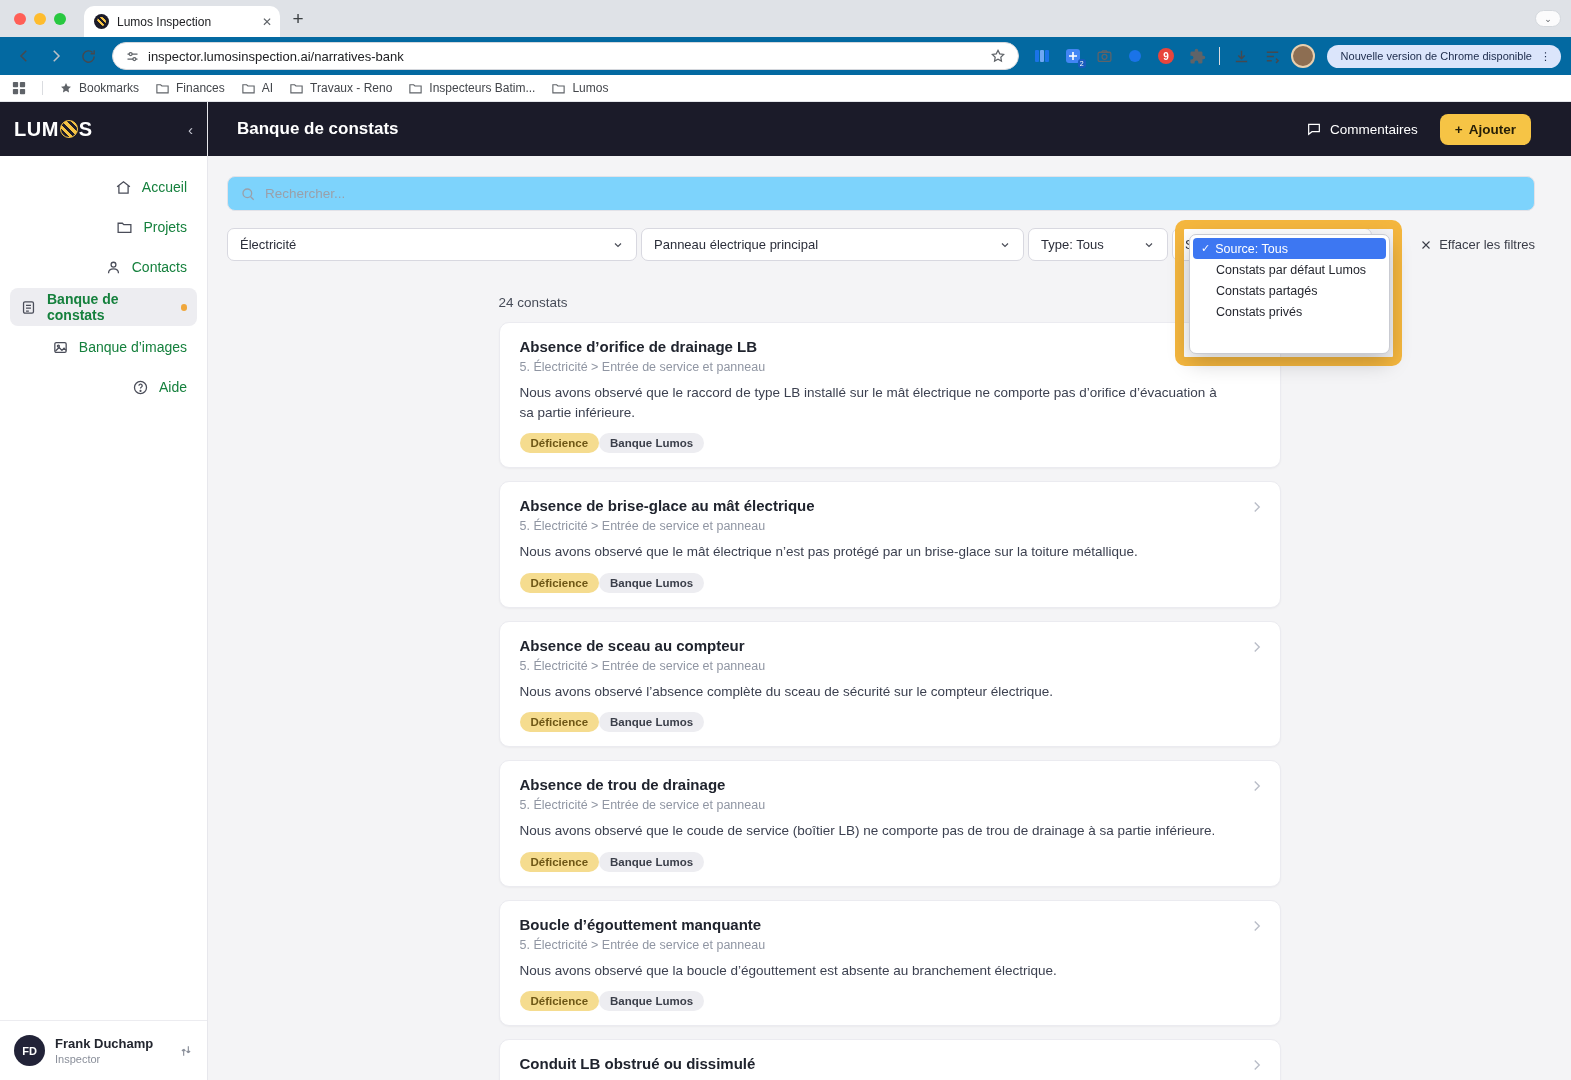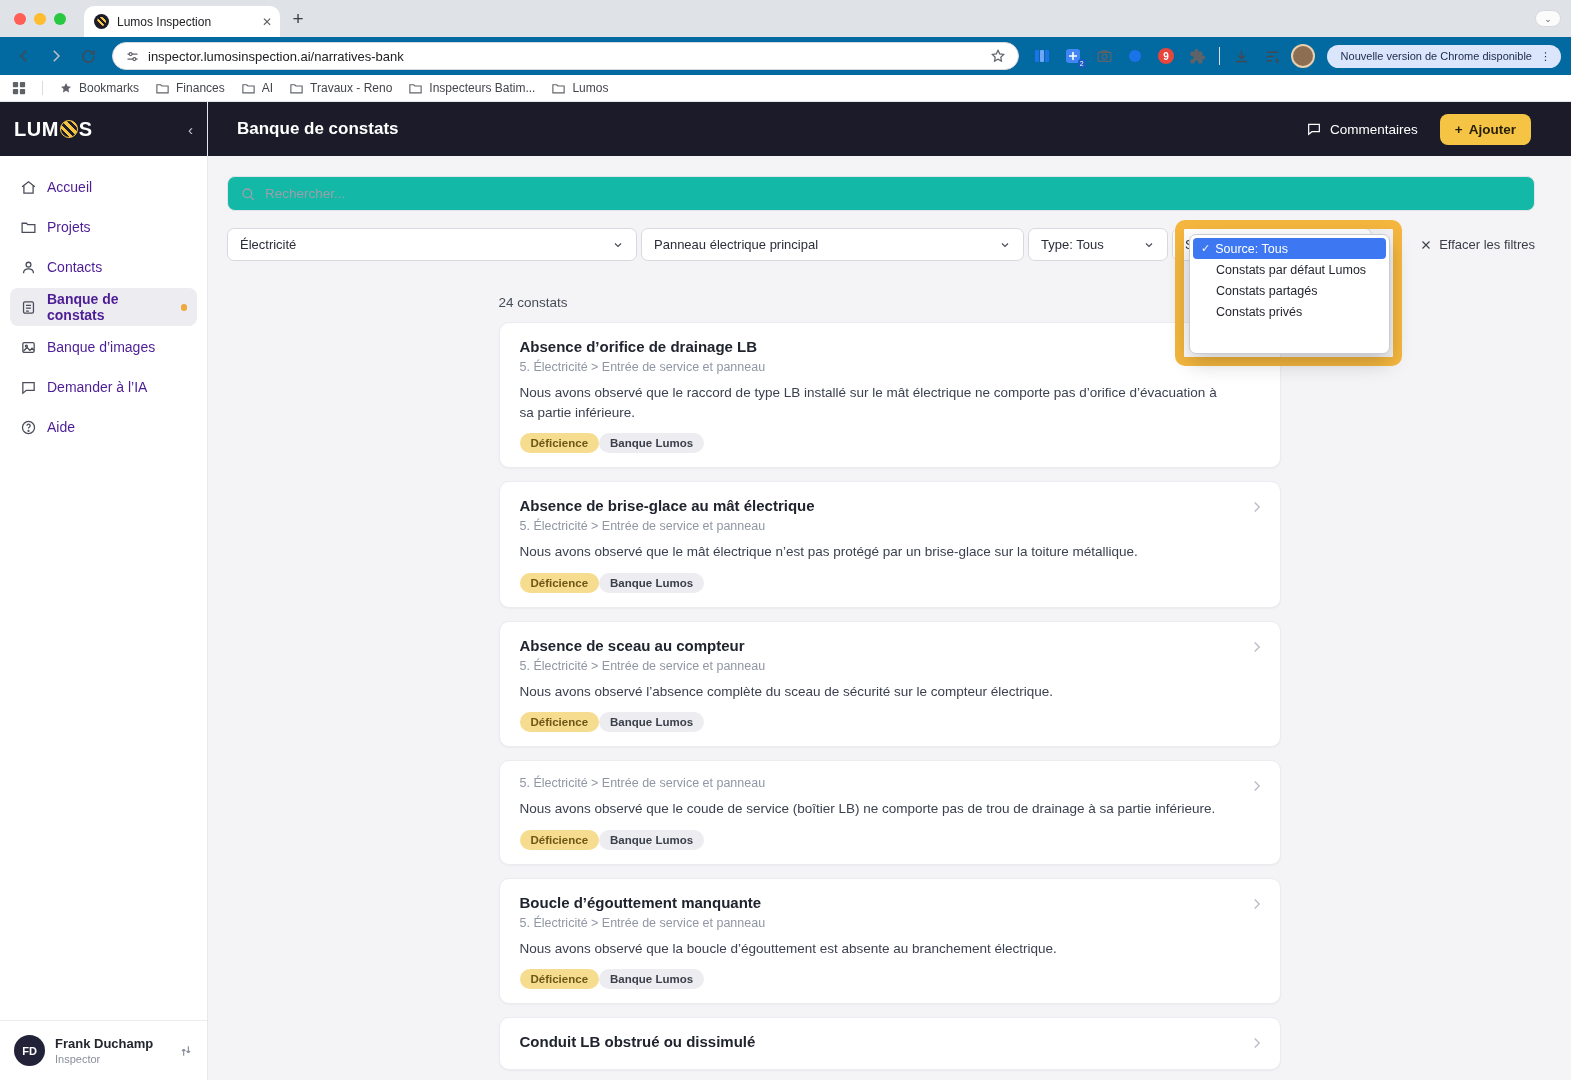--- a/index.html
+++ b/index.html
@@ -40,42 +40,42 @@
 
   
   .app { display:flex; height:978px; }
 
   .sidebar { width:208px; background:#fff; border-right:1px solid #e7e7ec; display:flex; flex-direction:column; }
   .side-head { height:54px; background:#1b1b29; display:flex; align-items:center; justify-content:space-between; padding:2px 14px; flex:none; }
   .logo { display:flex; align-items:center; color:#fff; font-weight:bold; font-size:20px; letter-spacing:.5px; }
   .logo-o { width:18px; height:18px; border-radius:50%; margin:0 1px; background:repeating-linear-gradient(45deg,#f6c445 0 3px,#1b1b29 3px 6px); border:1px solid #f6c445; }
   .collapse { color:#c9cad4; font-size:15px; }
   .nav { padding:12px 10px 0; display:flex; flex-direction:column; gap:2px; }
-  .nav-item { display:flex; align-items:center; gap:10px; height:38px; padding:0 10px; border-radius:8px; font-size:14px; color:#4c1d95; }
+  .nav-item { display:flex; align-items:center; gap:10px; height:38px; padding:0 10px; border-radius:8px; font-size:14px; color:#15803d;justify-content:flex-end; }
   .nav-item svg { color:#4a4d59; flex:none; }
   .nav-item.active { background:#ededf1; font-weight:bold; }
   .orangedot { width:7px; height:7px; border-radius:50%; background:#f0a73c; margin-left:auto; display:none; }
   .nav-item.active .orangedot { display:block; }
   .side-spacer { flex:1; }
   .userrow { border-top:1px solid #ececf0; padding:14px; display:flex; align-items:center; gap:10px; }
   .uavatar { width:31px; height:31px; border-radius:50%; background:#222338; color:#fff; font-size:11px; font-weight:bold; display:flex; align-items:center; justify-content:center; flex:none; }
   .uname { font-size:13px; font-weight:bold; color:#23262f; }
   .urole { font-size:11px; color:#8a8f9a; margin-top:2px; }
   .usort { margin-left:auto; color:#8a8f9a; }
 
   .main { flex:1; display:flex; flex-direction:column; min-width:0; }
   .app-header { height:54px; background:#1b1b29; display:flex; align-items:center; padding:0 40px 0 29px; flex:none; }
   .page-title { color:#fff; font-size:17px; font-weight:bold; }
   .hd-right { margin-left:auto; display:flex; align-items:center; gap:22px; }
   .comments { display:flex; align-items:center; gap:8px; color:#fff; font-size:13.5px; }
   .addbtn { display:flex; align-items:center; gap:6px; background:#f6c445; color:#241d07; border:none; border-radius:8px; height:31px; padding:0 15px; font-size:13.5px; font-weight:bold; font-family:inherit; }
 
   .content { flex:1; background:#f4f4f6; overflow:hidden; }
   .topbar-wrap { padding:20px 36px 0 19px; }
-  .searchbar { height:35px; background:#14b8a6; border:1px solid #e2e2e8; border-radius:8px; display:flex; align-items:center; padding:0 12px; gap:9px; }
+  .searchbar { height:35px; background:#7dd3fc; border:1px solid #e2e2e8; border-radius:8px; display:flex; align-items:center; padding:0 12px; gap:9px; }
   .searchbar input { border:none; outline:none; flex:1; font-size:13.5px; color:#2b2e3a; font-family:inherit; background:transparent; }
   .searchbar input::placeholder { color:#9aa0aa; }
 
   .filterrow { margin-top:17px; display:flex; align-items:center; gap:4px; }
   .fselect { height:33px; background:#fff; border:1px solid #d8d8e0; border-radius:7px; display:flex; align-items:center; padding:0 12px; font-size:13px; color:#2b2e3a; flex:none; }
   .fselect .lbl { flex:1; white-space:nowrap; overflow:hidden; }
   .fselect svg { color:#4b4e58; margin-left:8px; flex:none; }
   .w1{width:410px;} .w2{width:383px;} .w3{width:140px;} .w4{width:200px;}
   .clearfilters { margin-left:auto; display:flex; align-items:center; gap:7px; font-size:13px; color:#3a3d48; flex:none; }
 
@@ -285,26 +285,20 @@
         <span>Banque de constats</span>
           <span class="orangedot"></span>
       </div>
       <div class="nav-item">
         <svg width="17" height="17" viewBox="0 0 24 24" fill="none" stroke="currentColor" stroke-width="1.8">
             <rect x="4" y="5" width="16" height="14" rx="2"></rect>
             <circle cx="9" cy="10" r="1.4"></circle>
             <path d="M5 17l5-5 4 4 3-3 3 3"></path>
           </svg>
         <span>Banque d’images</span>
-      </div>
-      <div class="nav-item">
-        <svg width="17" height="17" viewBox="0 0 24 24" fill="none" stroke="currentColor" stroke-width="1.8">
-            <path d="M4 5h16v11H9l-5 4z"></path>
-          </svg>
-        <span>Demander à l’IA</span>
       </div>
       <div class="nav-item">
         <svg width="17" height="17" viewBox="0 0 24 24" fill="none" stroke="currentColor" stroke-width="1.8">
             <circle cx="12" cy="12" r="8.5"></circle>
             <path d="M9.8 9.5a2.3 2.3 0 1 1 3.3 2.1c-.8.4-1.1.9-1.1 1.9"></path>
             <circle cx="12" cy="16.8" r=".6" fill="currentColor"></circle>
           </svg>
         <span>Aide</span>
       </div>
     </div>
@@ -427,20 +421,21 @@
               <span class="tag tag-src">Banque Lumos</span>
             </div>
             <span class="card-chevron">
               <svg width="18" height="18" viewBox="0 0 24 24" fill="none" stroke="currentColor" stroke-width="1.8">
                   <path d="M9 6l6 6-6 6"></path>
                 </svg>
             </span>
           </div>
 
           <div class="card">
+            <div class="card-title">Absence de trou de drainage</div>
             <div class="card-path">5. Électricité &gt; Entrée de service et panneau</div>
             <div class="card-body">Nous avons observé que le coude de service (boîtier LB) ne comporte pas de trou de drainage à sa partie inférieure.</div>
             <div class="card-tags">
               <span class="tag tag-def">Déficience</span>
               <span class="tag tag-src">Banque Lumos</span>
             </div>
             <span class="card-chevron">
               <svg width="18" height="18" viewBox="0 0 24 24" fill="none" stroke="currentColor" stroke-width="1.8">
                   <path d="M9 6l6 6-6 6"></path>
                 </svg>

